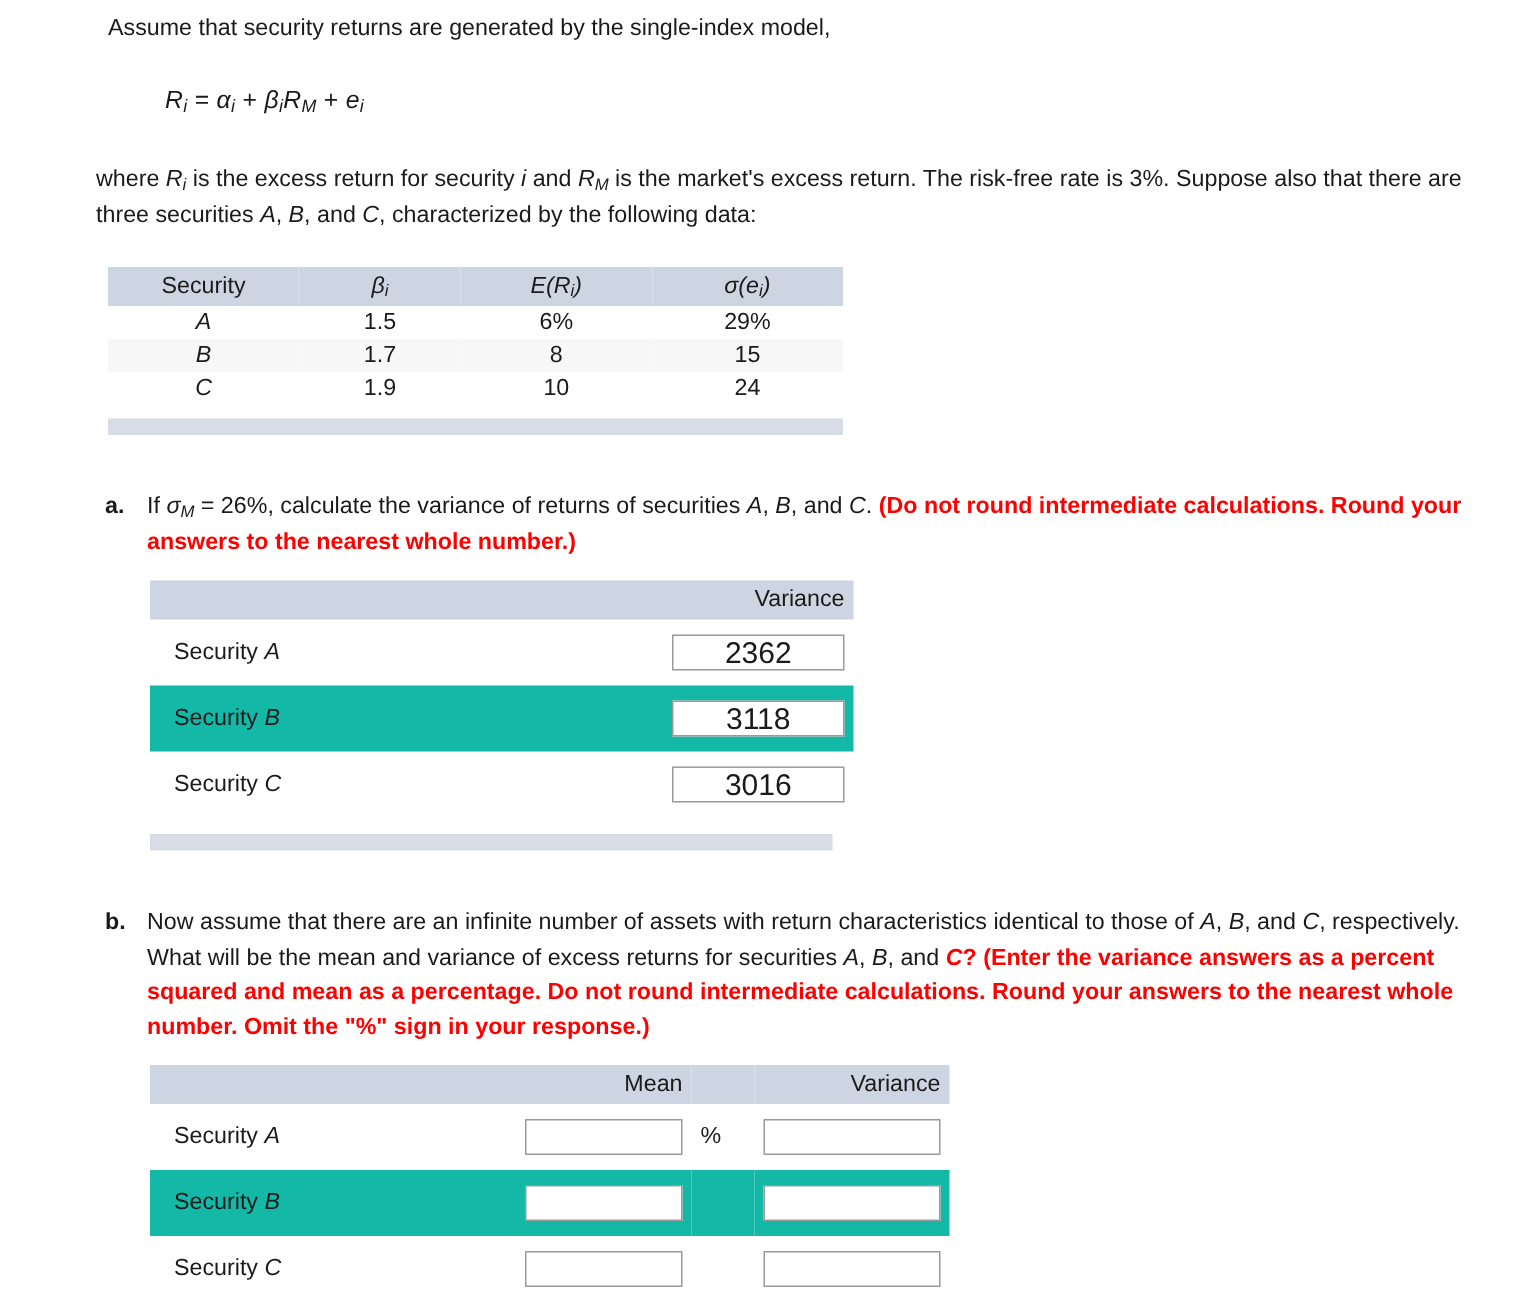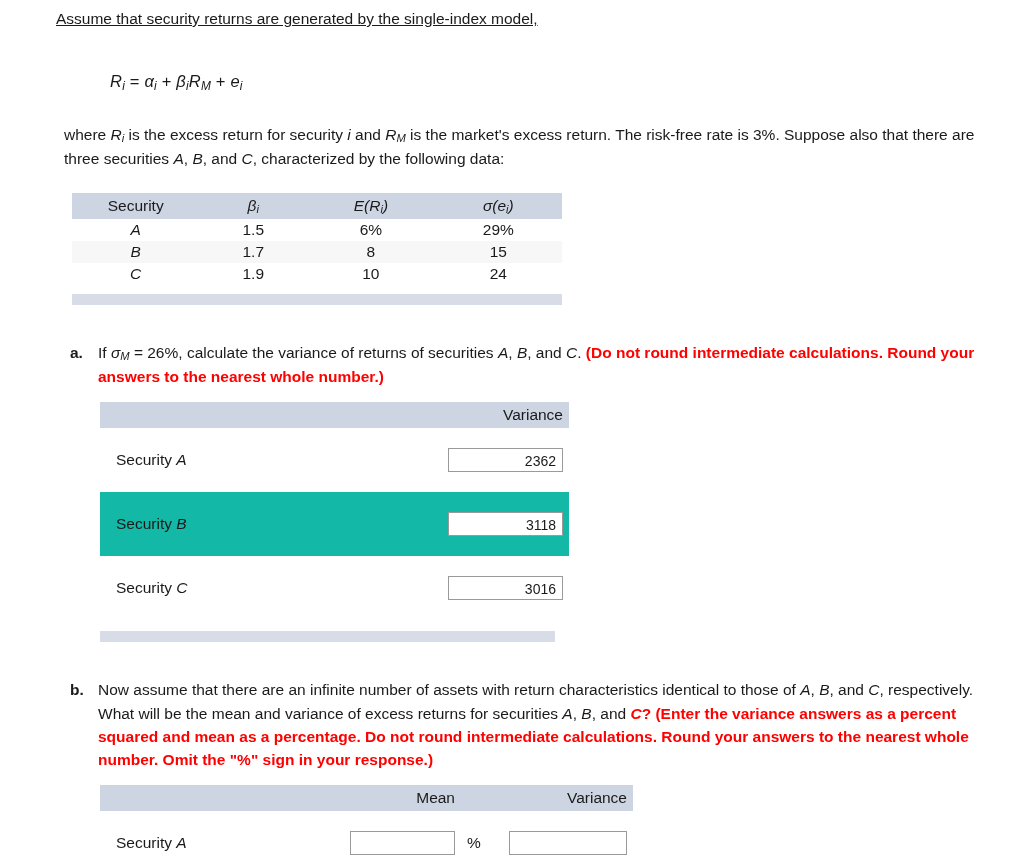--- a/index.html
+++ b/index.html
@@ -13,28 +13,27 @@
     font-family: "Liberation Sans", sans-serif;
     color: #1a1a1a;
     font-size: 15.5px;
     overflow: hidden;
     position: relative;
   }
   .page {
     padding: 8px 0 0 0;
   }
   .intro {
-    margin-left: 56px;
+    margin-left: 72px;
     margin-right: 24px;
     line-height: 1.42;
-    text-decoration: underline;
   }
   .equation {
     margin-left: 110px;
-    margin-top: 42px;
+    margin-top: 28px;
     font-style: italic;
     font-size: 16.5px;
     letter-spacing: .2px;
   }
   .eqn-nonital { font-style: normal; }
   .para {
     margin-left: 64px;
     margin-right: 20px;
     margin-top: 30px;
     line-height: 1.52;
@@ -83,37 +82,37 @@
     font-size: 15.5px;
   }
   table.ans th {
     background: #ced5e2;
     font-weight: normal;
     padding: 4px 6px;
     text-align: right;
   }
   table.ans th.blank { background: #ced5e2; }
   table.ans td {
-    padding: 20px 6px;
+    padding: 10px 6px;
     vertical-align: middle;
   }
   table.ans tr.alt td { background: #14b8a6; }
   table.ans td.label {
     text-align: left;
     padding-left: 16px;
     white-space: nowrap;
   }
   .cellinput {
     border: 1px solid #9a9a9a;
     background: #ffffff;
     height: 24px;
     line-height: 24px;
-    text-align: right;
+    text-align: center;
     padding: 0 6px;
-    font-size: 14px;
+    font-size: 20px;
     font-family: "Liberation Sans", sans-serif;
     box-sizing: border-box;
   }
   .pct { padding-left: 6px; font-size: 15.5px; }
 
   
   .qitem {
     margin-left: 72px;
     margin-right: 24px;
     margin-top: 36px;

